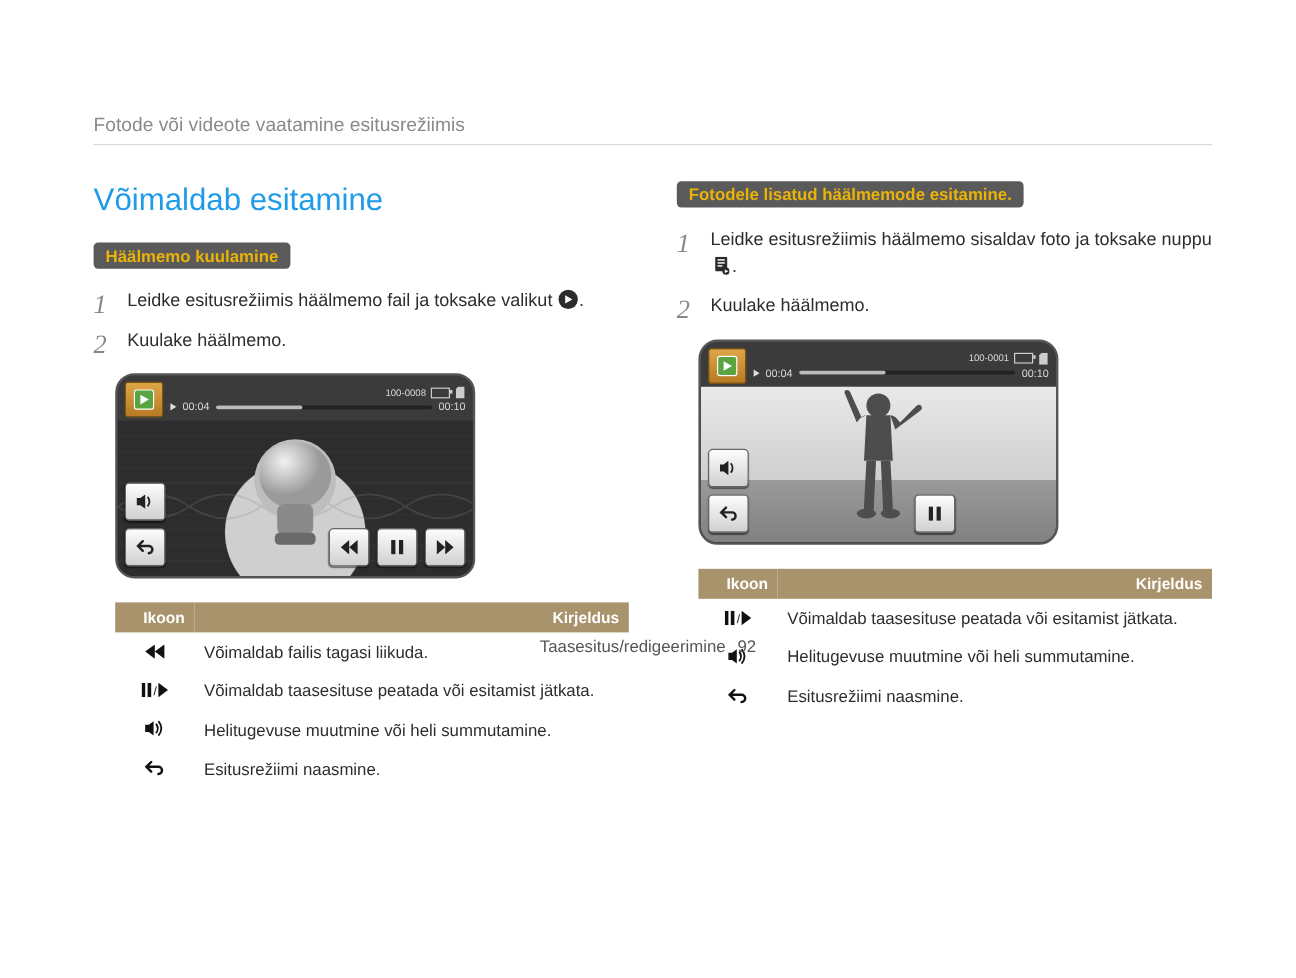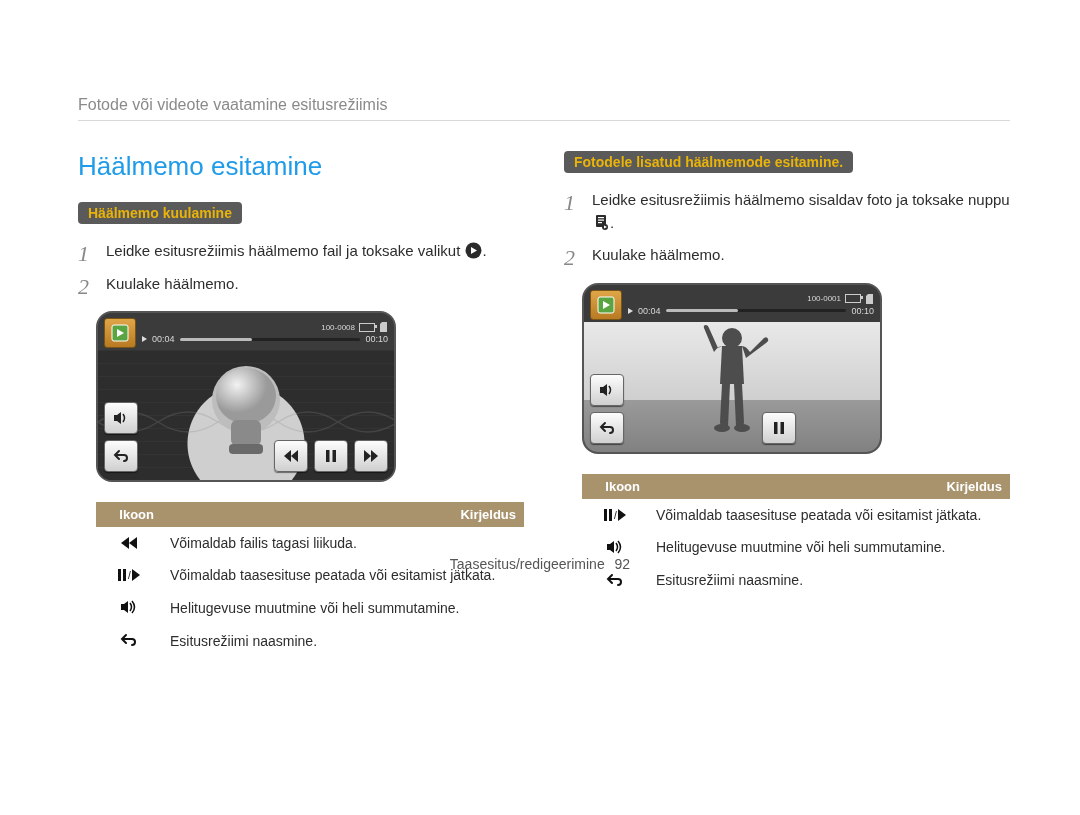--- a/index.html
+++ b/index.html
@@ -245,37 +245,37 @@
   }
   table.icon-table tbody td:first-child { text-align: center; }
   .tbl-icon {
     display:inline-flex; width:22px; height:18px;
     align-items:center; justify-content:center;
   }
 
   .footer {
     position: absolute;
     left: 0; right: 0;
-    bottom: 20px;
+    bottom: 46px;
     text-align: center;
     font-size: 14px;
     color: #555;
   }
   .footer .pg { margin-left: 6px; }
 </style>
 </head>
 <body>
 
 <div class="page">
   <div class="breadcrumb">Fotode või videote vaatamine esitusrežiimis</div>
 
   <div class="columns">
 
     <div class="col">
-      <h1 class="section">Häälmemo esitamine</h1>
+      <h1 class="section">Võimaldab esitamine</h1>
 
       <span class="pill">Häälmemo kuulamine</span>
 
       <ol class="steps">
         <li>
           <span>Leidke esitusrežiimis häälmemo fail ja toksake valikut </span><span class="inline-icon">
               <svg width="17" height="17" viewBox="0 0 17 17">
                 <circle cx="8.5" cy="8.5" r="8" fill="#2b2b2b"></circle>
                 <polygon points="6,5 12,8.5 6,12" fill="#fff"></polygon>
               </svg>

